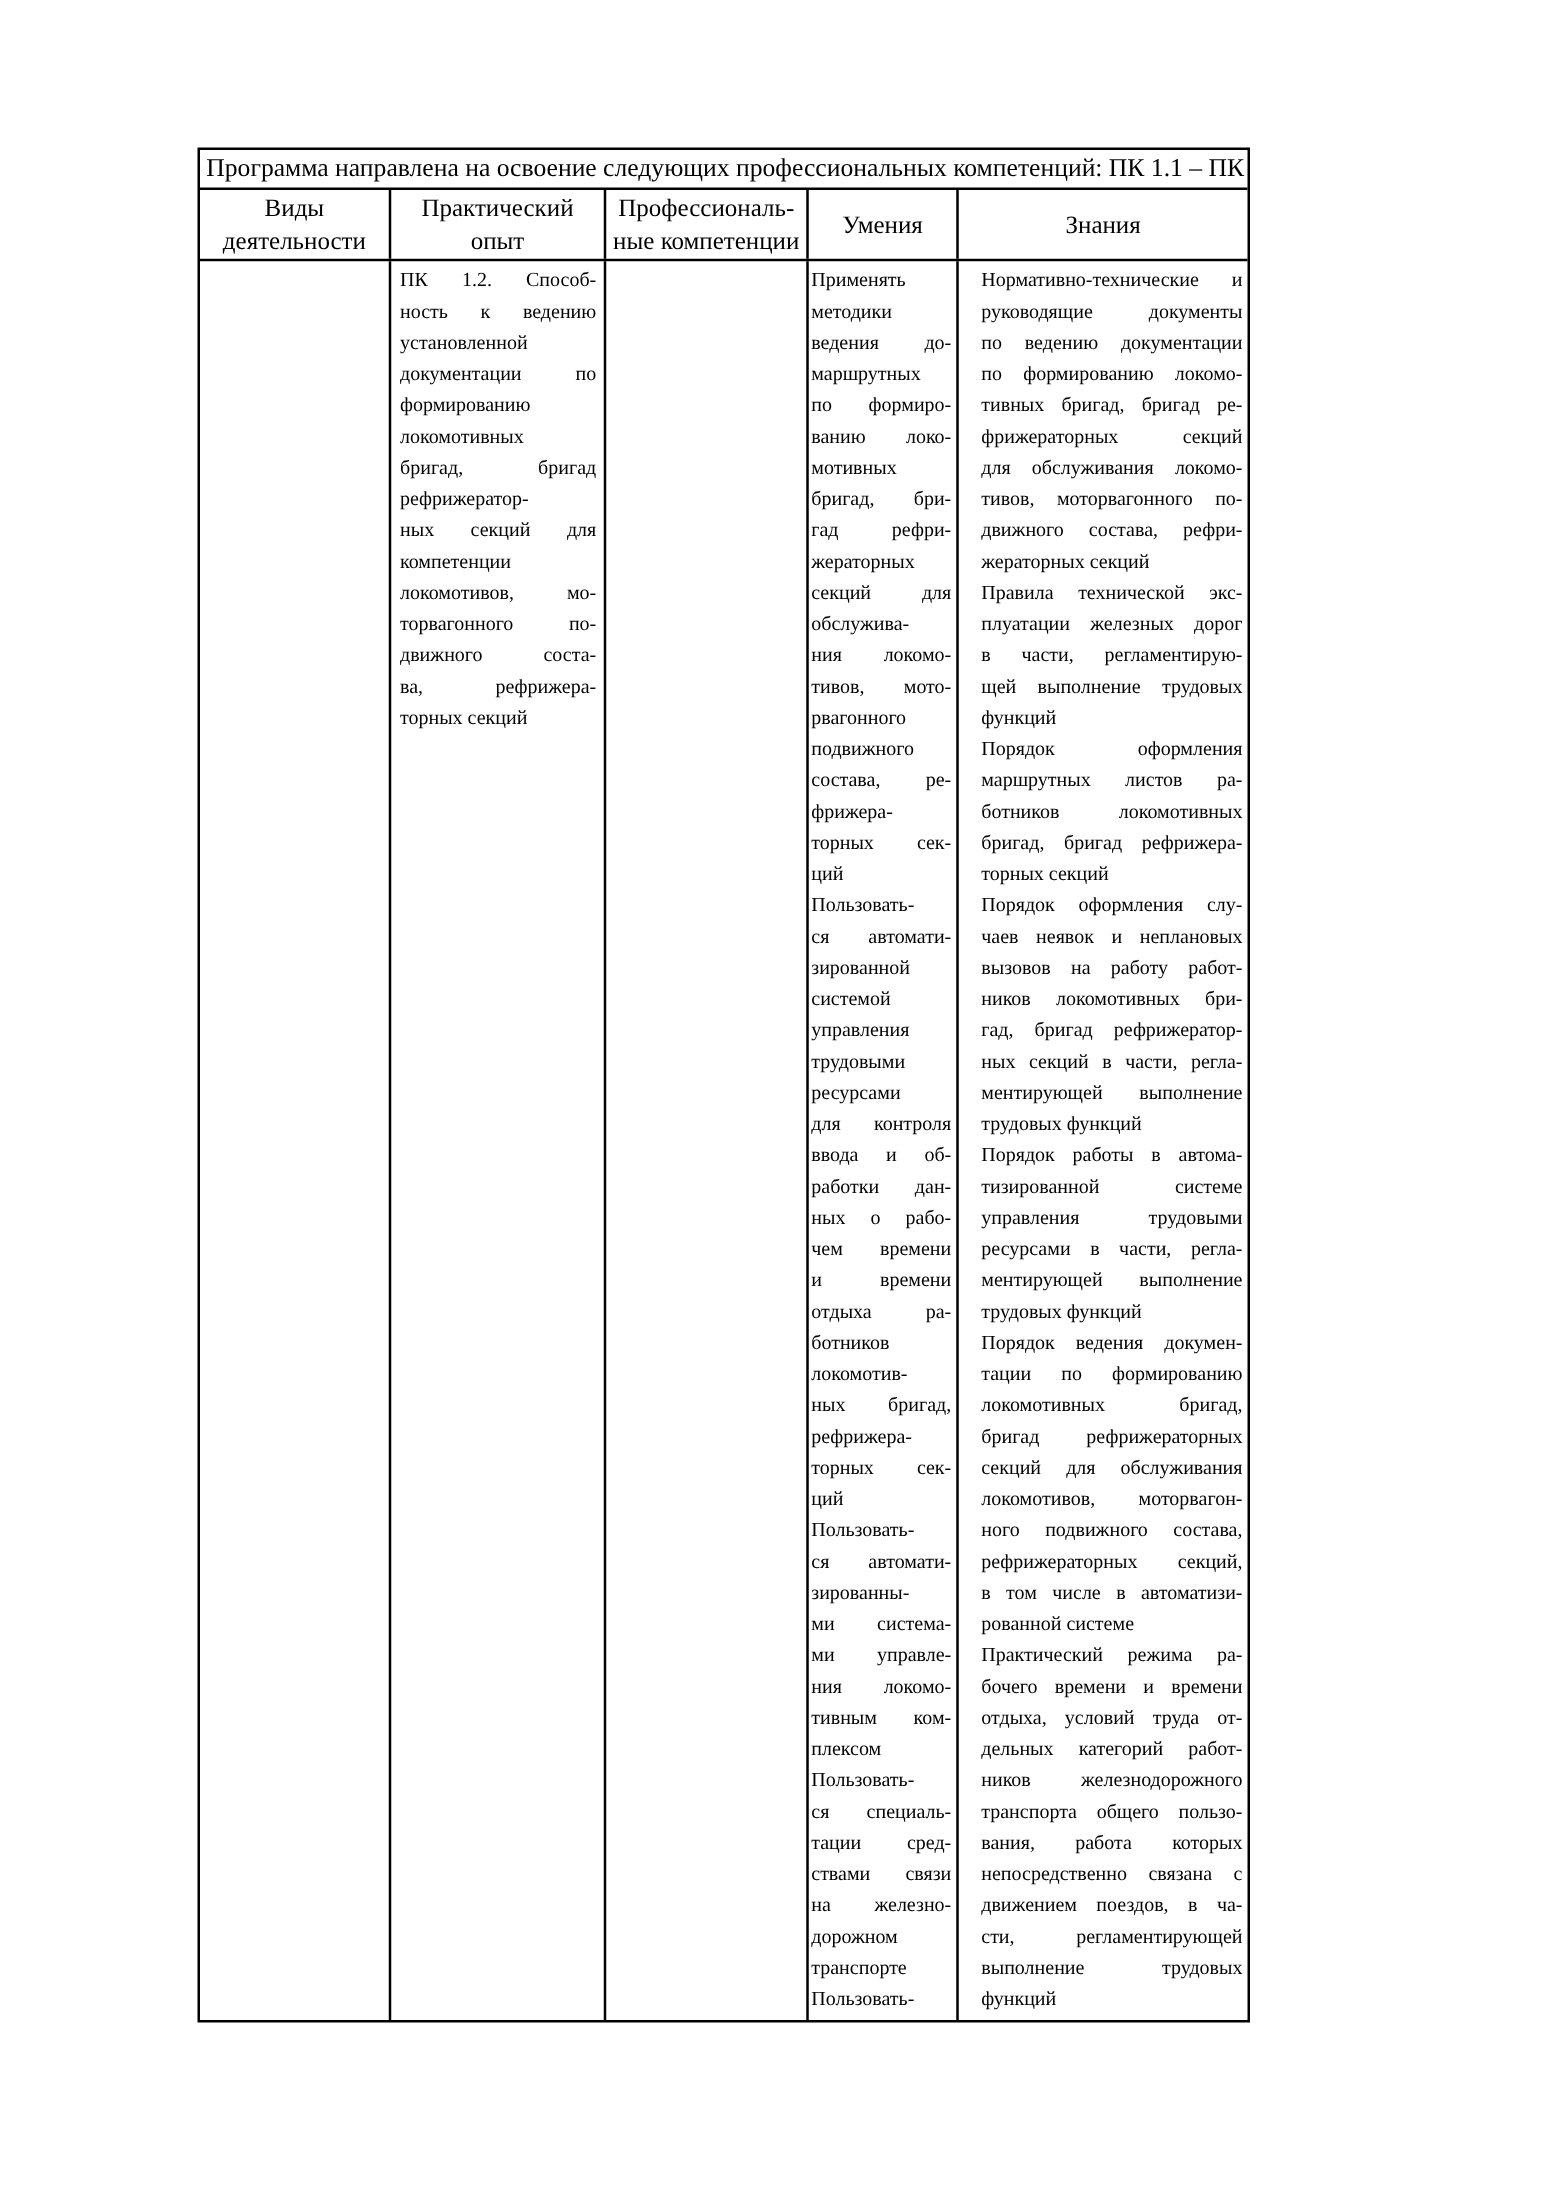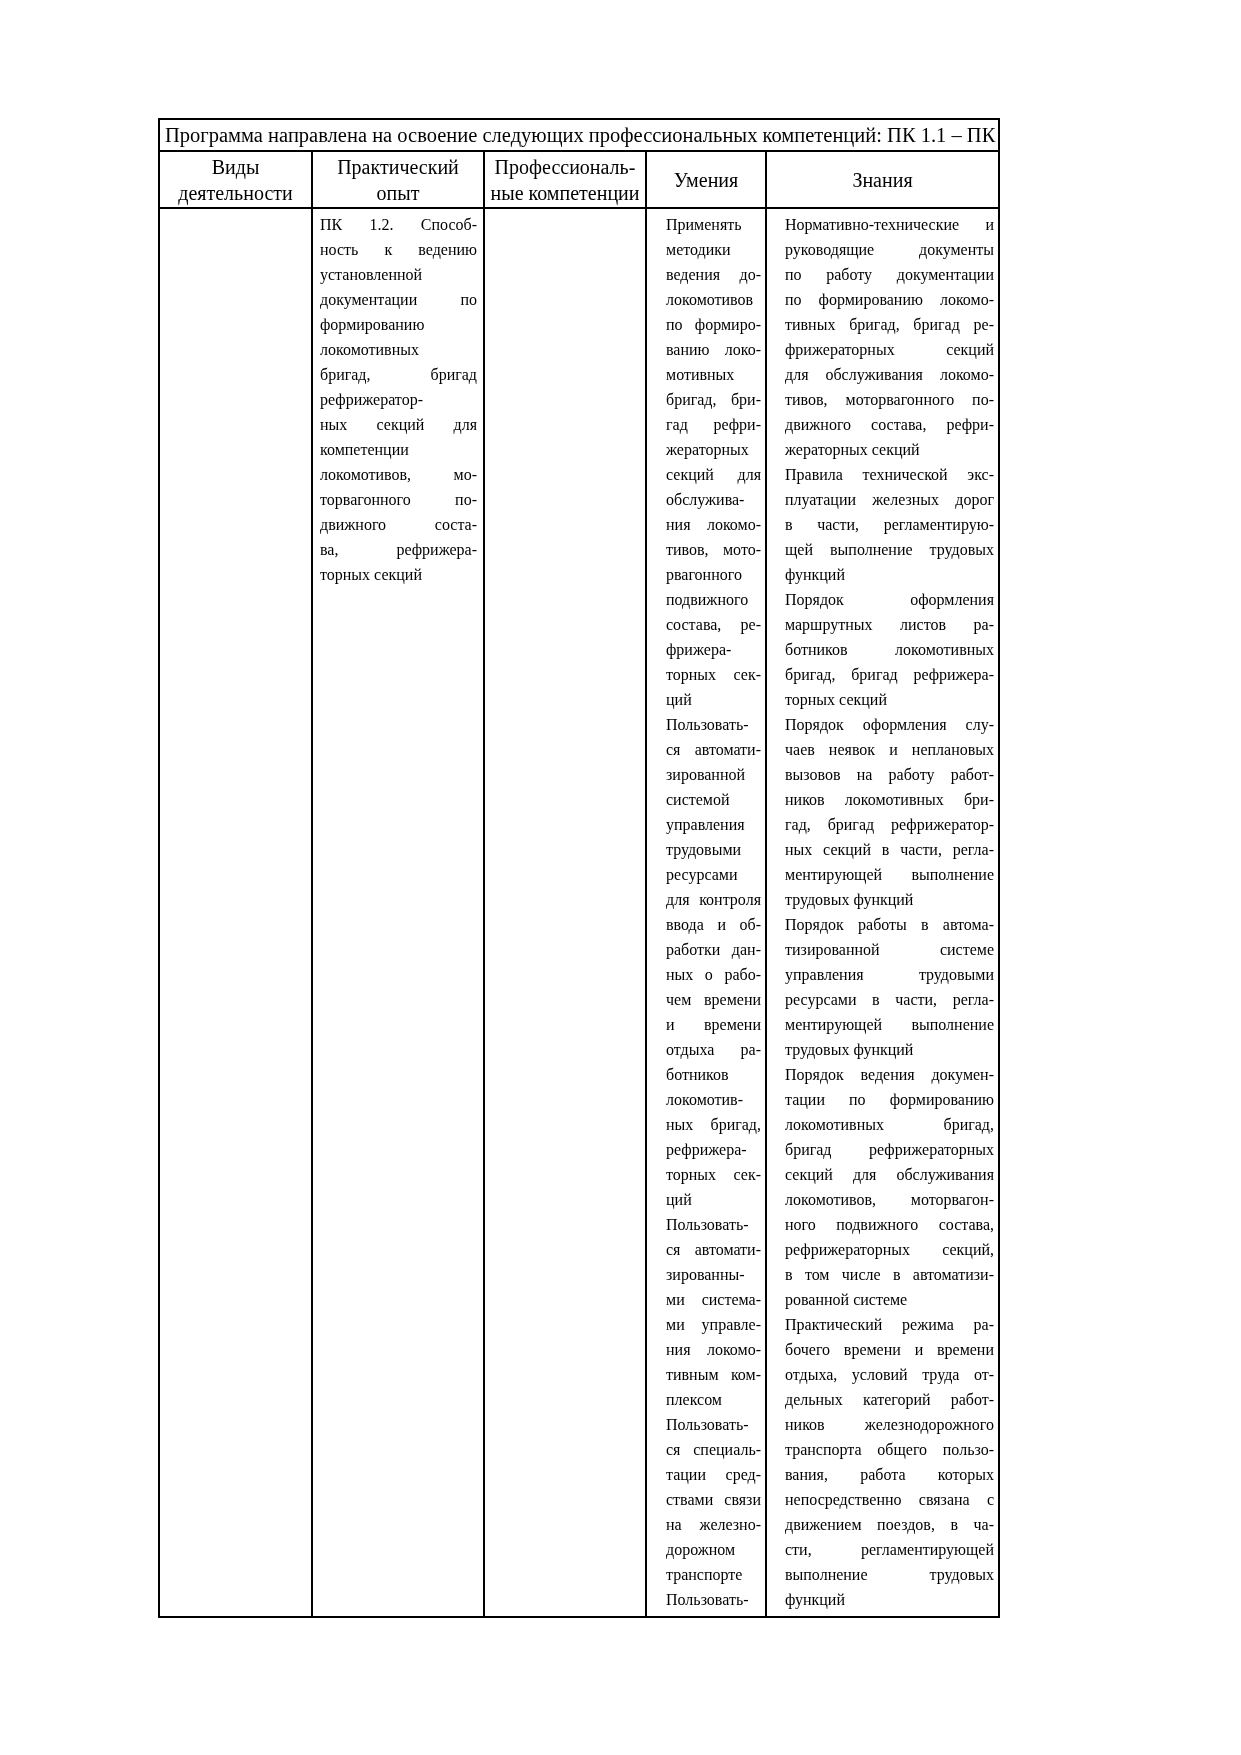--- a/index.html
+++ b/index.html
@@ -6,21 +6,21 @@
   body{width:1241px;height:1755px;font-family:"Liberation Serif", serif;color:#000;}
   .page{position:relative;width:1241px;height:1755px;background:#fff;overflow:hidden;}
   .tbl{position:absolute;left:158px;top:118px;width:842px;border:2px solid #000;box-sizing:border-box;background:#fff;}
   .caption-row{border-bottom:2px solid #000;font-size:20.5px;line-height:26px;padding:2px 3px 2px 5px;white-space:nowrap;overflow:hidden;}
   .hdr{display:grid;grid-template-columns:153px 172px 162px 120px 1fr;border-bottom:2px solid #000;}
   .hdr-cell{border-right:2px solid #000;box-sizing:border-box;min-height:55px;display:flex;flex-direction:column;justify-content:center;text-align:center;font-size:20px;line-height:26px;padding:1px 2px;}
   .hdr-cell:last-child{border-right:none;}
   .bdy{display:grid;grid-template-columns:153px 172px 162px 120px 1fr;}
   .bdy-cell{border-right:2px solid #000;box-sizing:border-box;min-height:1406px;padding:3px 6px 4px 7px;font-size:16px;line-height:25px;}
   .bdy-cell:last-child{border-right:none;padding-left:18px;padding-right:4px;}
-  .bdy-cell.c-skills{padding-left:19px;padding-right:4px;}
+  .bdy-cell.c-skills{padding-left:2px;padding-right:4px;}
   .ln{white-space:nowrap;text-align:justify;text-align-last:justify;}
   .ln-last{text-align-last:left;}
   .hln{white-space:nowrap;}
 </style>
 </head>
 <body>
 
 <div class="page">
   <div class="tbl">
 
@@ -67,21 +67,21 @@
             <div class="ln">ва, рефрижера-</div>
             <div class="ln ln-last">торных секций</div>
           </div>
         </div>
       <div class="bdy-cell c-experience"></div>
       <div class="bdy-cell c-skills">
           <div class="para">
             <div class="ln">Применять</div>
             <div class="ln">методики</div>
             <div class="ln">ведения до-</div>
-            <div class="ln">локомотивов</div>
+            <div class="ln">маршрутных</div>
             <div class="ln">по формиро-</div>
             <div class="ln">ванию локо-</div>
             <div class="ln">мотивных</div>
             <div class="ln">бригад, бри-</div>
             <div class="ln">гад рефри-</div>
             <div class="ln">жераторных</div>
             <div class="ln">секций для</div>
             <div class="ln">обслужива-</div>
             <div class="ln">ния локомо-</div>
             <div class="ln">тивов, мото-</div>
@@ -134,21 +134,21 @@
             <div class="ln ln-last">транспорте</div>
           </div>
           <div class="para">
             <div class="ln ln-last">Пользовать-</div>
           </div>
         </div>
       <div class="bdy-cell c-knowledge">
           <div class="para">
             <div class="ln">Нормативно-технические и</div>
             <div class="ln">руководящие документы</div>
-            <div class="ln">по работу документации</div>
+            <div class="ln">по ведению документации</div>
             <div class="ln">по формированию локомо-</div>
             <div class="ln">тивных бригад, бригад ре-</div>
             <div class="ln">фрижераторных секций</div>
             <div class="ln">для обслуживания локомо-</div>
             <div class="ln">тивов, моторвагонного по-</div>
             <div class="ln">движного состава, рефри-</div>
             <div class="ln ln-last">жераторных секций</div>
           </div>
           <div class="para">
             <div class="ln">Правила технической экс-</div>

